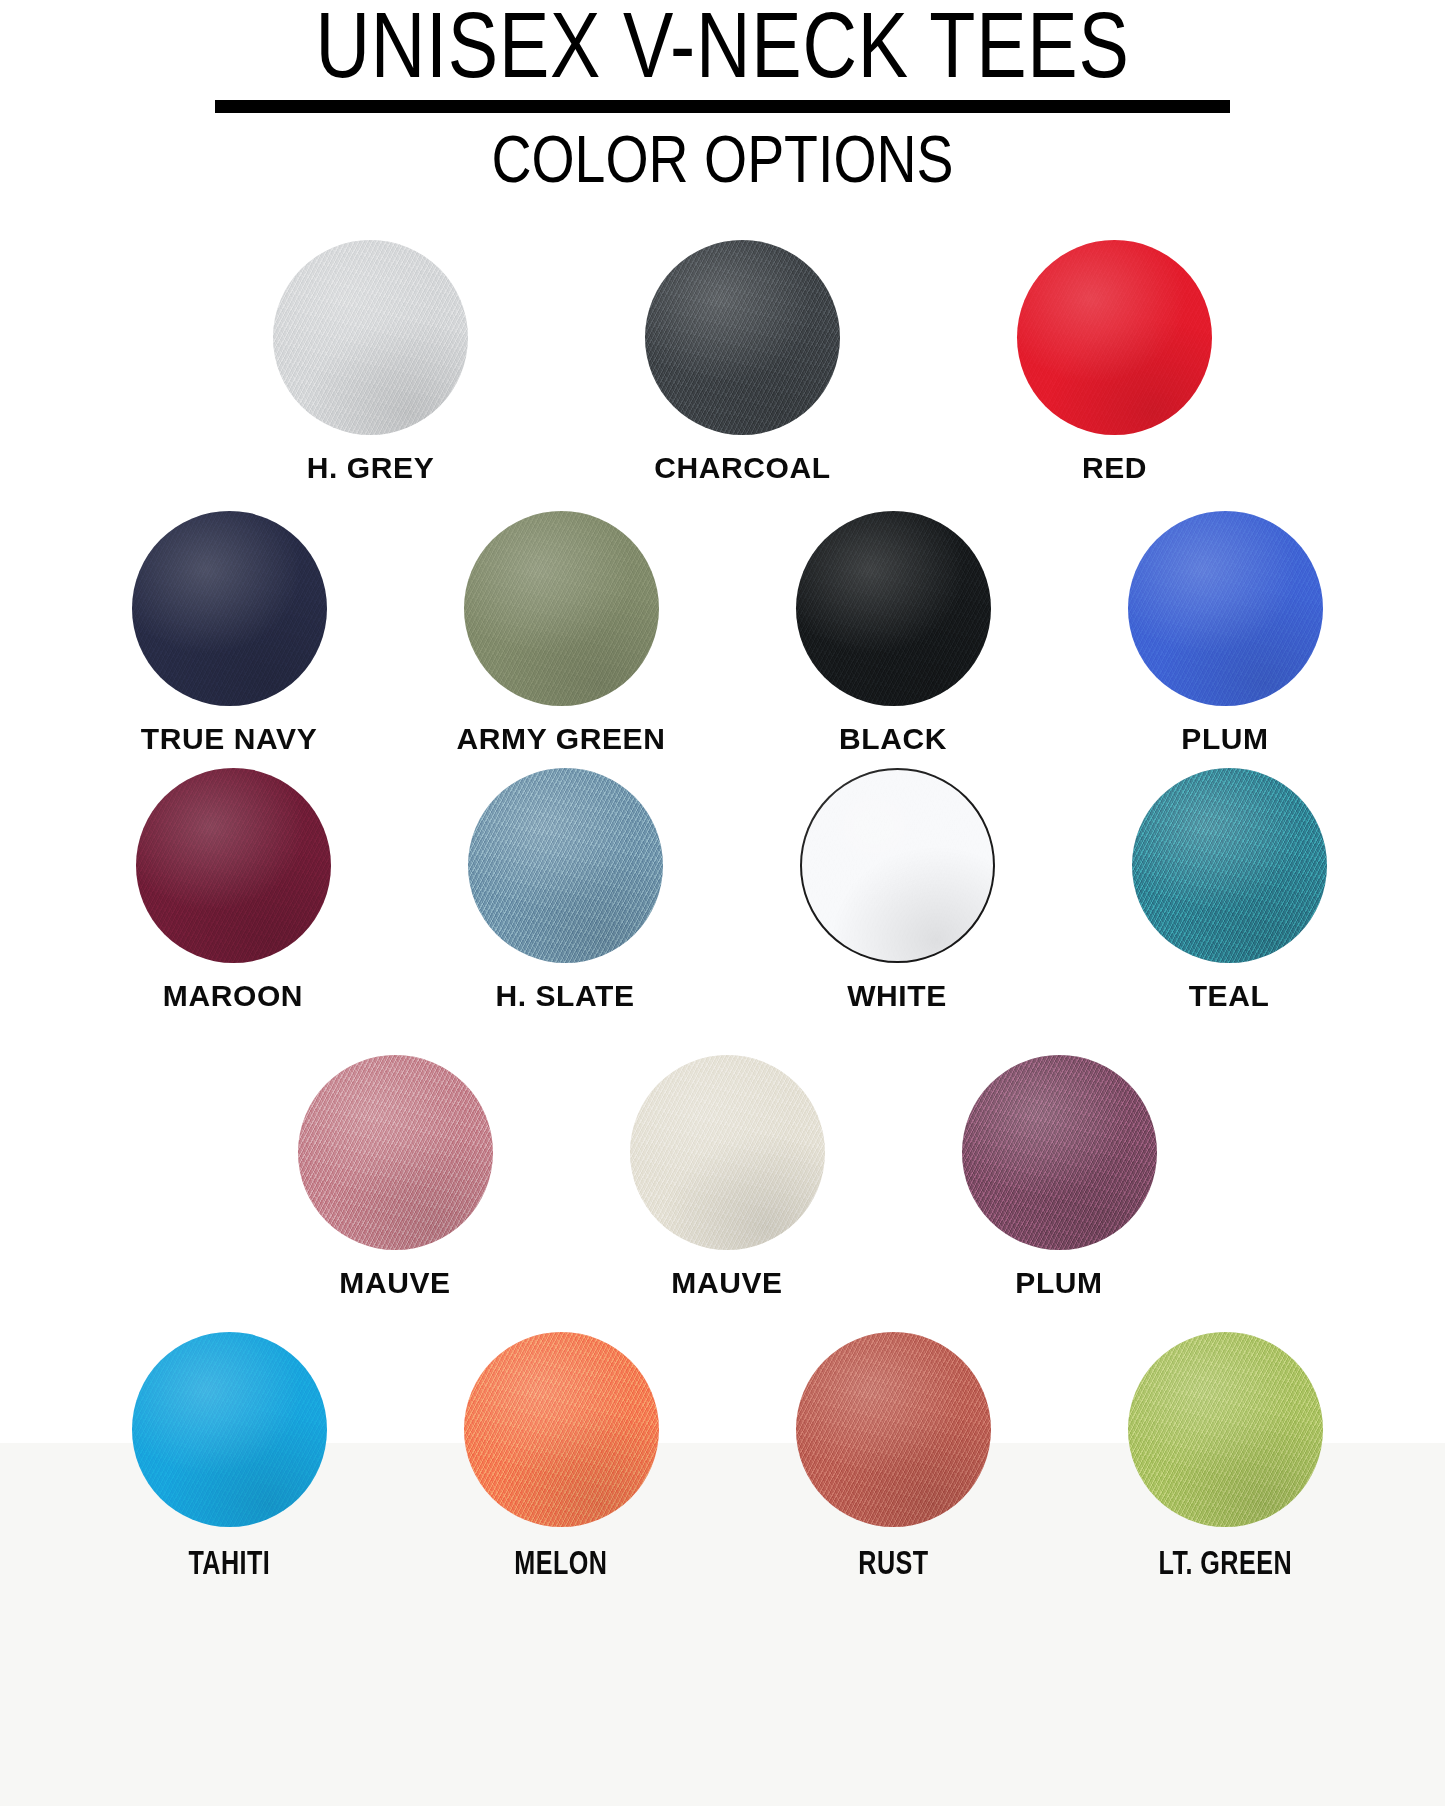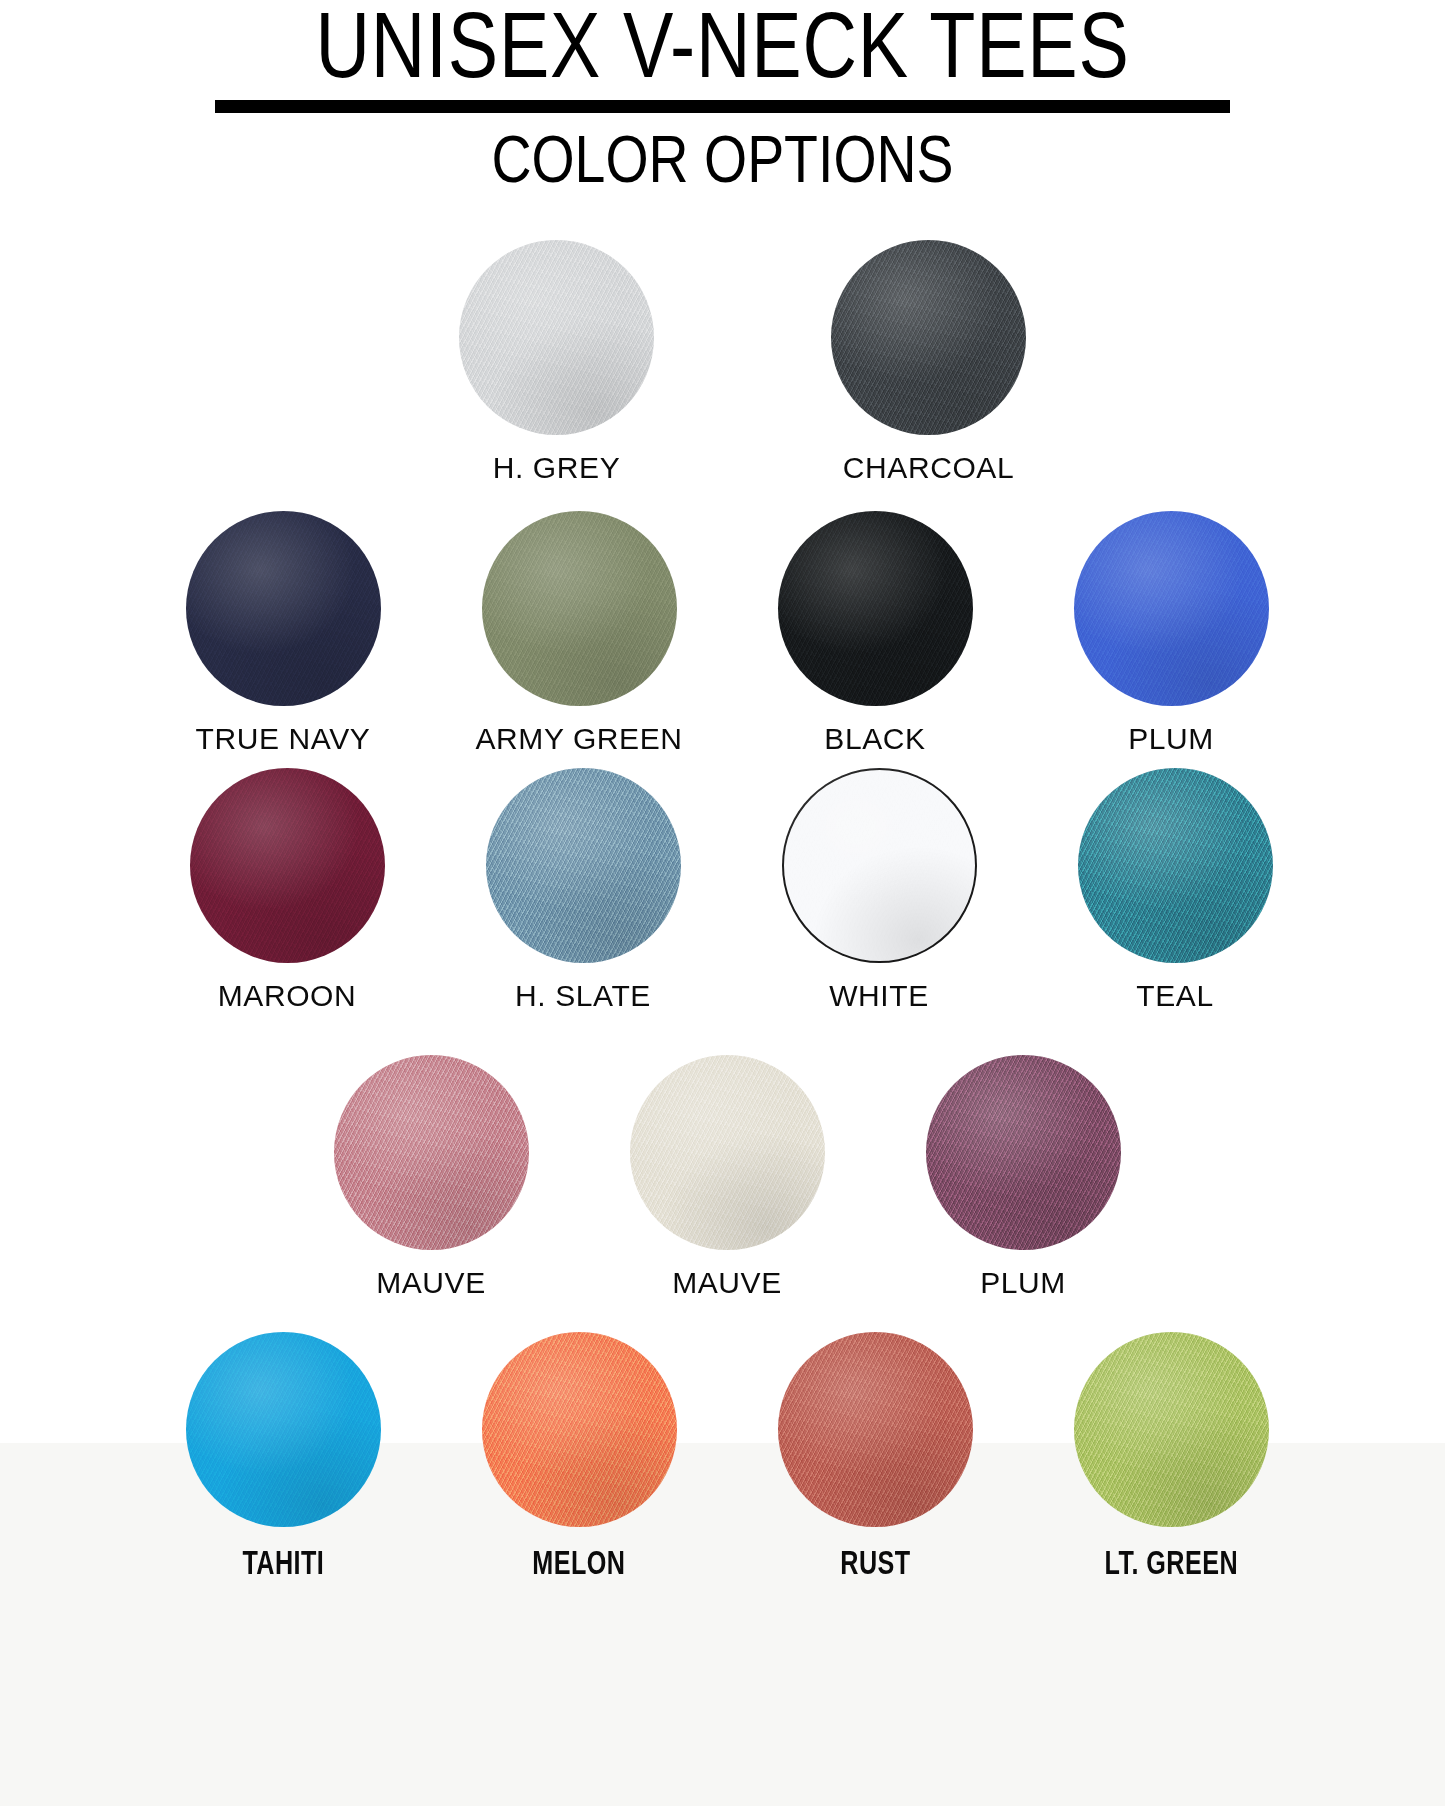--- a/index.html
+++ b/index.html
@@ -56,21 +56,21 @@
 
   
   .rows{position:relative;margin-top:46px;}
 
   .row{
     display:flex;
     justify-content:center;
     align-items:flex-start;
   }
   .row.cols3{gap:130px;padding-left:40px;}
-  .row.cols4{gap:54px;padding-left:9px;}
+  .row.cols4{gap:90px;padding-left:9px;}
 
   .cell{
     width:242px;
     display:flex;
     flex-direction:column;
     align-items:center;
   }
 
   
   .swatch{
@@ -107,21 +107,21 @@
   .swatch.outlined .tex{opacity:.05;}
 
   
   .label{
     margin-top:16px;
     font-size:30px;
     letter-spacing:.6px;
     color:#0b0b0b;
     text-align:center;
     white-space:nowrap;
-    font-weight:400;
+    font-weight:700;
   }
   .row.narrow-labels .label{
     font-family:"Liberation Sans Narrow","Liberation Sans","DejaVu Sans Condensed",sans-serif;
     font-size:34px;
     transform:scaleX(0.74);
     transform-origin:center center;
     font-weight:700;
   }
 
   
@@ -153,20 +153,27 @@
           </div>
           <div class="label">H. GREY</div>
         </div>
         <div class="cell">
           <div class="swatch" style="background-color: rgb(61, 66, 70);">
             <span class="tex"></span>
             <span class="sheen"></span>
           </div>
           <div class="label">CHARCOAL</div>
         </div>
+        <div class="cell">
+          <div class="swatch solid" style="background-color: rgb(227, 27, 43);">
+            <span class="tex"></span>
+            <span class="sheen"></span>
+          </div>
+          <div class="label">RED</div>
+        </div>
       </div>
       <div class="row r2 cols4">
         <div class="cell">
           <div class="swatch solid" style="background-color: rgb(39, 43, 69);">
             <span class="tex"></span>
             <span class="sheen"></span>
           </div>
           <div class="label">TRUE NAVY</div>
         </div>
         <div class="cell">

